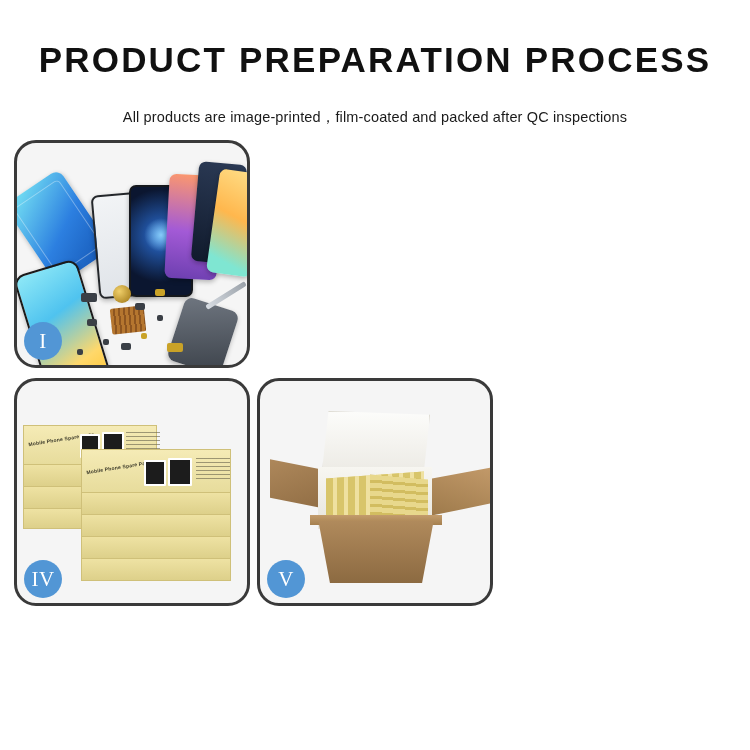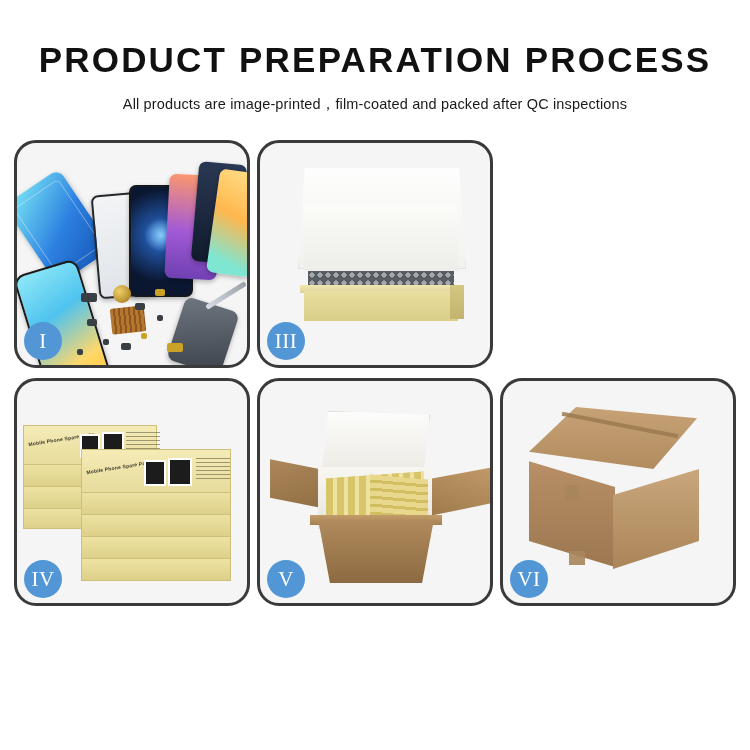--- a/index.html
+++ b/index.html
@@ -10,21 +10,21 @@
   }
   .page{position:relative;width:750px;height:750px;}
 
   
   .header{position:absolute;left:0;top:0;width:750px;text-align:center;}
   .title{
     font-size:35px;font-weight:700;letter-spacing:2.2px;color:#111111;
     margin-top:42px;line-height:1.05;white-space:nowrap;
   }
   .subtitle{
-    font-size:14.5px;color:#1a1a1a;margin-top:16px;letter-spacing:.15px;
+    font-size:14.5px;color:#1a1a1a;margin-top:29px;letter-spacing:.15px;
     white-space:nowrap;
   }
 
   
   .grid{position:absolute;left:14px;top:140px;width:722px;}
   .row{display:flex;gap:7px;margin-bottom:10px;}
   .panel{
     position:relative;width:236px;height:228px;
     border:3px solid #3a3a3a;border-radius:22px;
     background:#f5f5f5;overflow:hidden;box-sizing:border-box;
@@ -196,31 +196,20 @@
           <div class="chip md" style="left:70px;top:176px;"></div>
           <div class="chip sm" style="left:140px;top:172px;"></div>
           <div class="chip lg gold" style="left:150px;top:200px;"></div>
           <div class="chip sm" style="left:60px;top:206px;"></div>
           <div class="chip md" style="left:118px;top:160px;"></div>
         </div>
         <div class="badge">I</div>
       </div>
 
 
-      <div class="panel">
-        <div class="scene">
-          <div class="p3-lid"></div>
-          <div class="p3-foam"></div>
-          <div class="p3-bub"></div>
-          <div class="p3-rim"></div>
-          <div class="p3-front"></div>
-          <div class="p3-side"></div>
-        </div>
-        <div class="badge">III</div>
-      </div>
     </div>
 
     <div class="row">
 
       <div class="panel">
         <div class="scene">
           <div class="bx" style="left:6px;top:126px;width:132px;height:20px;"></div>
           <div class="bx" style="left:6px;top:104px;width:132px;height:22px;"></div>
           <div class="bx" style="left:6px;top:82px;width:132px;height:22px;"></div>
           <div class="bx bx-top" style="left:6px;top:44px;width:132px;height:38px;">
@@ -251,27 +240,16 @@
           <div class="p5-foamlid"></div>
           <div class="p5-foambody"></div>
           <div class="p5-prod"></div>
           <div class="p5-prod2"></div>
           <div class="p5-rim"></div>
           <div class="p5-front"></div>
         </div>
         <div class="badge">V</div>
       </div>
 
-      <div class="panel">
-        <div class="scene">
-          <div class="p6-top"></div>
-          <div class="p6-seam"></div>
-          <div class="p6-left"></div>
-          <div class="p6-right"></div>
-          <div class="p6-tape" style="left:62px;top:104px;width:14px;height:16px;"></div>
-          <div class="p6-tape" style="left:66px;top:170px;width:16px;height:14px;"></div>
-        </div>
-        <div class="badge">VI</div>
-      </div>
     </div>
 
   </div>
 </div>
 
 </body></html>

